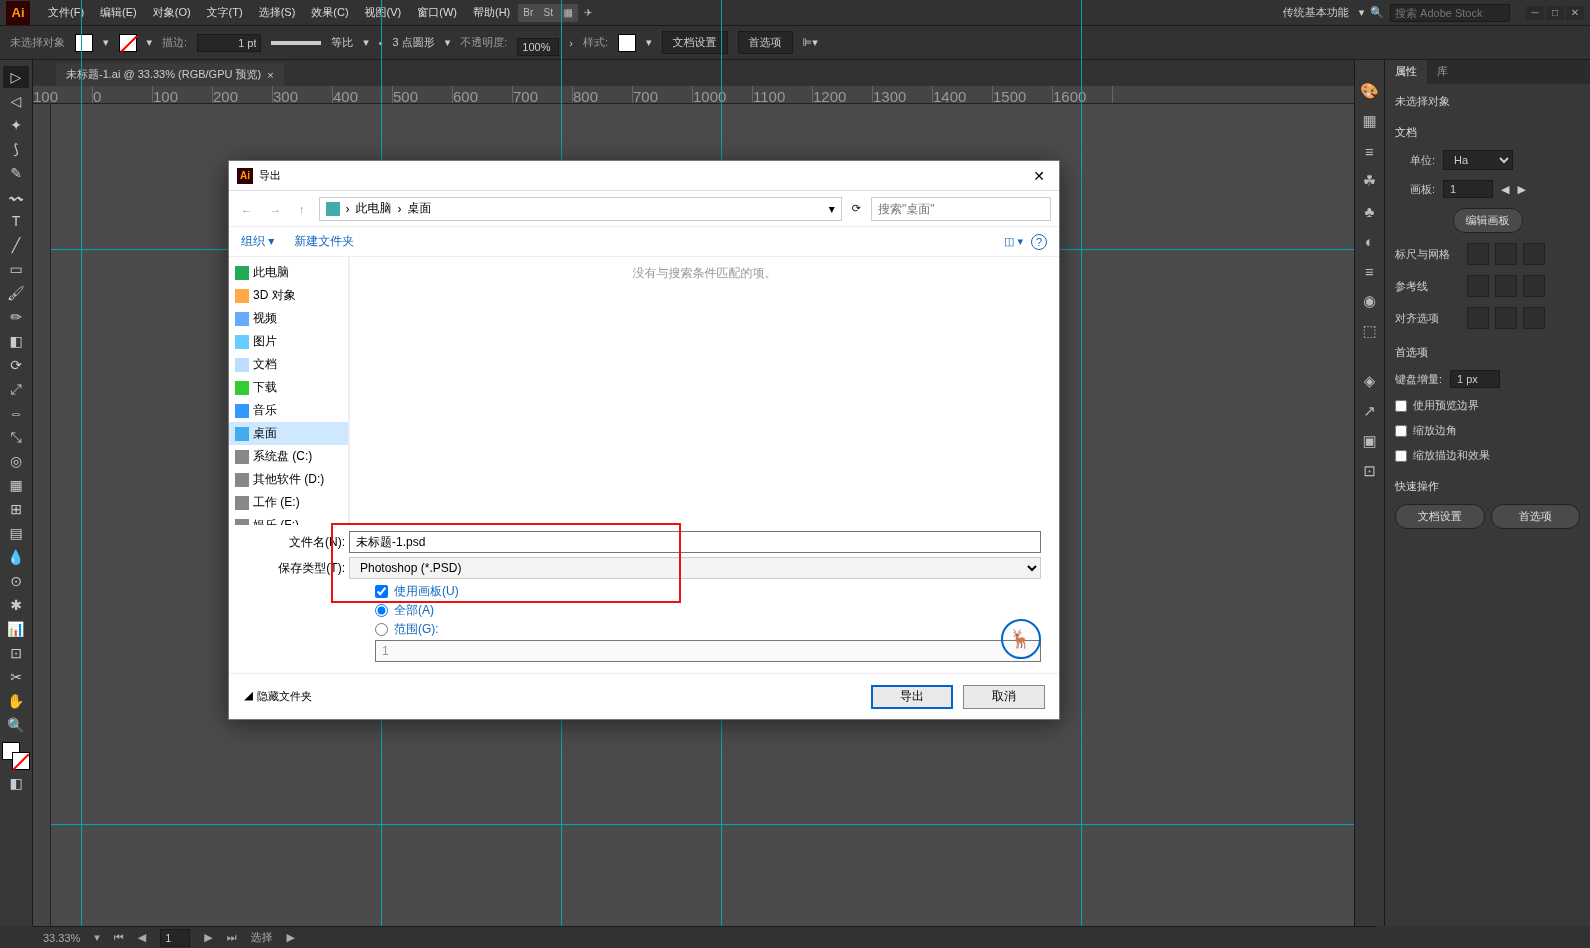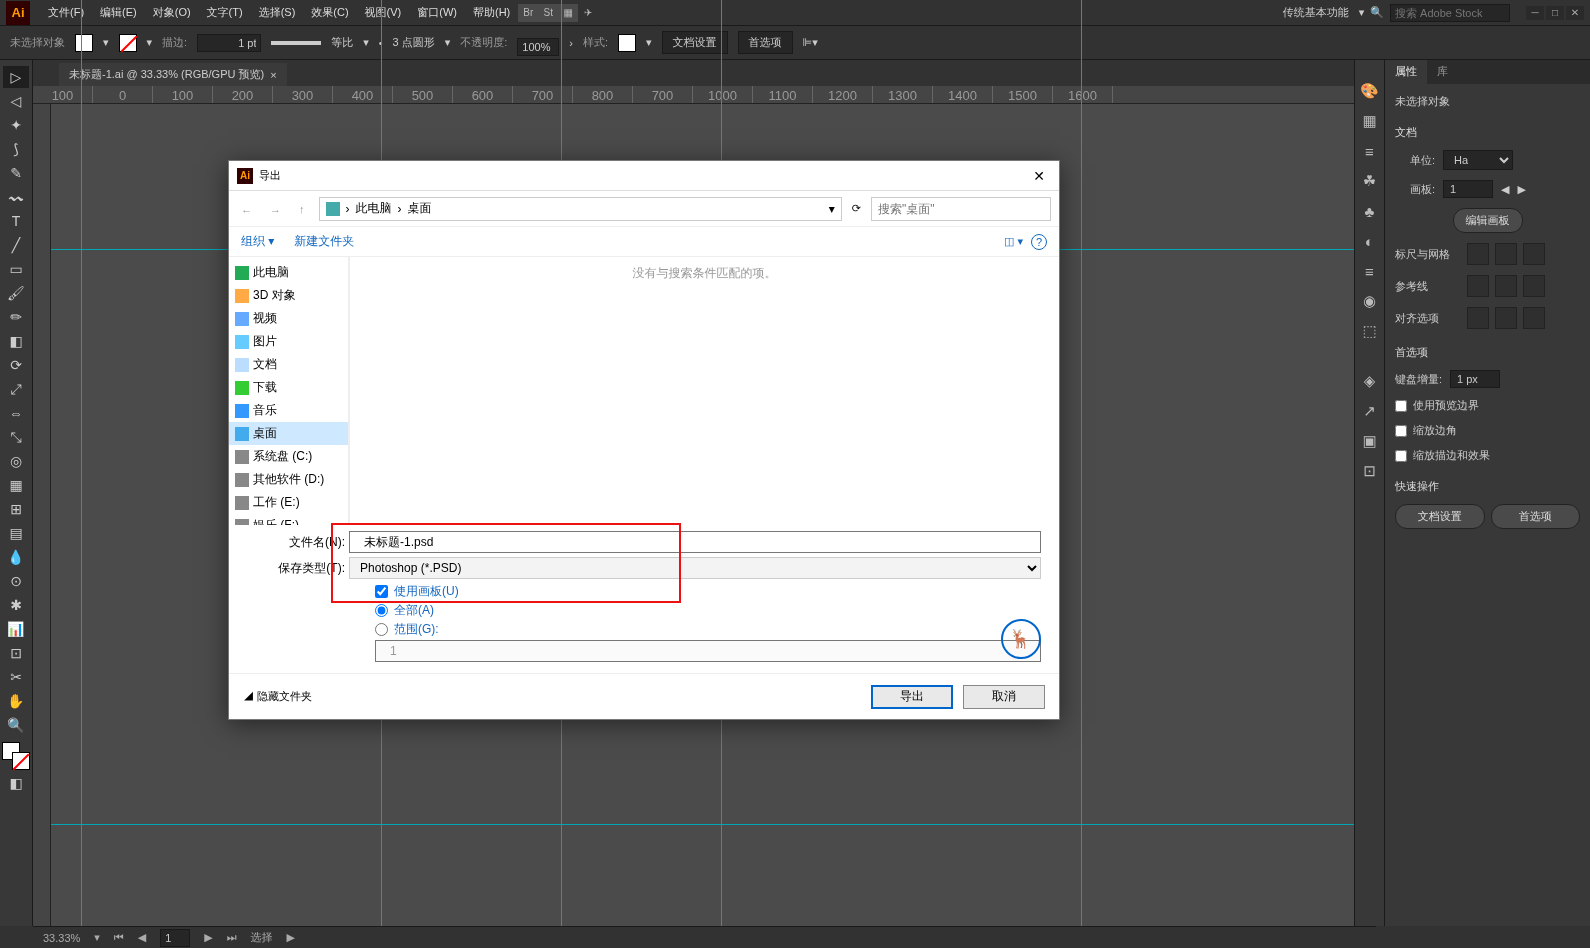--- a/index.html
+++ b/index.html
@@ -15,27 +15,27 @@
 
 
 .controlbar { height: 34px; background: #323232; display: flex; align-items: center; padding: 0 10px; gap: 10px; border-bottom: 1px solid #1a1a1a; }
 .ctrl-label { color: #999; }
 .ctrl-input { background: #262626; border: 1px solid #1a1a1a; color: #ccc; padding: 2px 4px; font-size: 11px; }
 .swap-swatch { width: 18px; height: 18px; background: #fff; border: 1px solid #000; }
 .swap-swatch.nofill { background: #fff; position: relative; }
 .swap-swatch.nofill::after { content: ""; position: absolute; top: -2px; left: 8px; width: 2px; height: 22px; background: red; transform: rotate(45deg); }
 
 
-.tabbar { height: 26px; background: #323232; display: flex; align-items: flex-end; padding-left: 23px; margin-left: 36px; }
+.tabbar { height: 26px; background: #323232; display: flex; align-items: flex-end; padding-left: 56px; }
 .doc-tab { background: #3a3a3a; padding: 4px 10px; color: #ccc; display: flex; align-items: center; gap: 6px; font-size: 11px; }
 
 
 .ruler-h { position: absolute; top: 86px; left: 33px; right: 214px; height: 18px; background: #454545; border-bottom: 1px solid #222; display: flex; }
 .ruler-v { position: absolute; top: 104px; left: 33px; width: 18px; bottom: 22px; background: #454545; border-right: 1px solid #222; }
-.ruler-tick { width: 60px; text-align: center; color: #999; font-size: 13px; border-right: 1px solid #666; padding-top: 2px; }
+.ruler-tick { width: 60px; text-align: left; color: #999; font-size: 15px; border-right: 1px solid #666; padding-top: 2px; }
 
 
 .toolbox { position: absolute; left: 0; top: 60px; width: 33px; bottom: 22px; background: #383838; border-right: 1px solid #1a1a1a; display: flex; flex-direction: column; align-items: center; padding-top: 6px; gap: 2px; }
 .toolbox .tool { width: 26px; height: 22px; display: flex; align-items: center; justify-content: center; color: #ccc; cursor: pointer; font-size: 14px; }
 .tool.sel { background: #1f1f1f; }
 .tool-swatches { width: 28px; height: 28px; position: relative; margin-top: 4px; }
 .tool-swatches .fg { width: 18px; height: 18px; background: #fff; border: 1px solid #000; position: absolute; top: 0; left: 0; }
 .tool-swatches .bg { width: 18px; height: 18px; background: #fff; border: 1px solid #000; position: absolute; bottom: 0; right: 0; }
 .tool-swatches .bg::after { content: ""; position: absolute; top: -2px; left: 7px; width: 2px; height: 22px; background: red; transform: rotate(45deg); }
 
@@ -79,21 +79,21 @@
 .dlg-link { color: #1367c0; font-size: 12px; }
 .dlg-body { display: flex; height: 268px; }
 .dlg-tree { width: 120px; border-right: 1px solid #eee; overflow-y: auto; font-size: 12px; padding: 4px 0; }
 .tree-item { padding: 3px 8px 3px 24px; display: flex; align-items: center; gap: 6px; position: relative; }
 .tree-item .ticon { width: 14px; height: 14px; position: absolute; left: 6px; background: #5a9; }
 .tree-item.sel { background: #cde8ff; }
 .dlg-files { flex: 1; display: flex; align-items: flex-start; justify-content: center; color: #999; padding-top: 8px; font-size: 12px; border-left: 1px solid #eee; }
 .dlg-fields { padding: 6px 18px; }
 .field-row { display: flex; align-items: center; gap: 4px; margin-bottom: 4px; }
 .field-label { width: 98px; text-align: right; font-size: 12px; }
-.field-input { flex: 1; border: 1px solid #777; height: 22px; padding: 0 14px; font-size: 12px; }
+.field-input { flex: 1; border: 1px solid #777; height: 22px; padding: 0 6px; font-size: 12px; }
 .field-select { flex: 1; border: 1px solid #ccc; height: 22px; padding: 0 6px; font-size: 12px; background: #f3f3f3; }
 .red-box { position: absolute; border: 2px solid #e11; pointer-events: none; }
 .opt-row { padding-left: 128px; display: flex; align-items: center; gap: 6px; font-size: 12px; margin-bottom: 2px; }
 .opt-row.blue { color: #1367c0; }
 .dlg-footer { position: absolute; bottom: 0; left: 0; right: 0; height: 46px; display: flex; align-items: center; padding: 0 14px; border-top: 1px solid #eee; }
 .dlg-btn { width: 82px; height: 24px; border: 1px solid #888; background: #e9e9e9; font-size: 12px; cursor: pointer; }
 .dlg-btn.primary { border: 2px solid #0066cc; }
 .logo-badge { position: absolute; right: 18px; bottom: 60px; width: 40px; height: 40px; border: 2px solid #0066cc; border-radius: 50%; display: flex; align-items: center; justify-content: center; font-size: 18px; }
 .win-ctrl { display:flex; gap:2px; margin-left:10px; }
 .win-ctrl span { width:18px; height:14px; display:flex; align-items:center; justify-content:center; background:#2a2a2a; color:#aaa; font-size:10px; }

